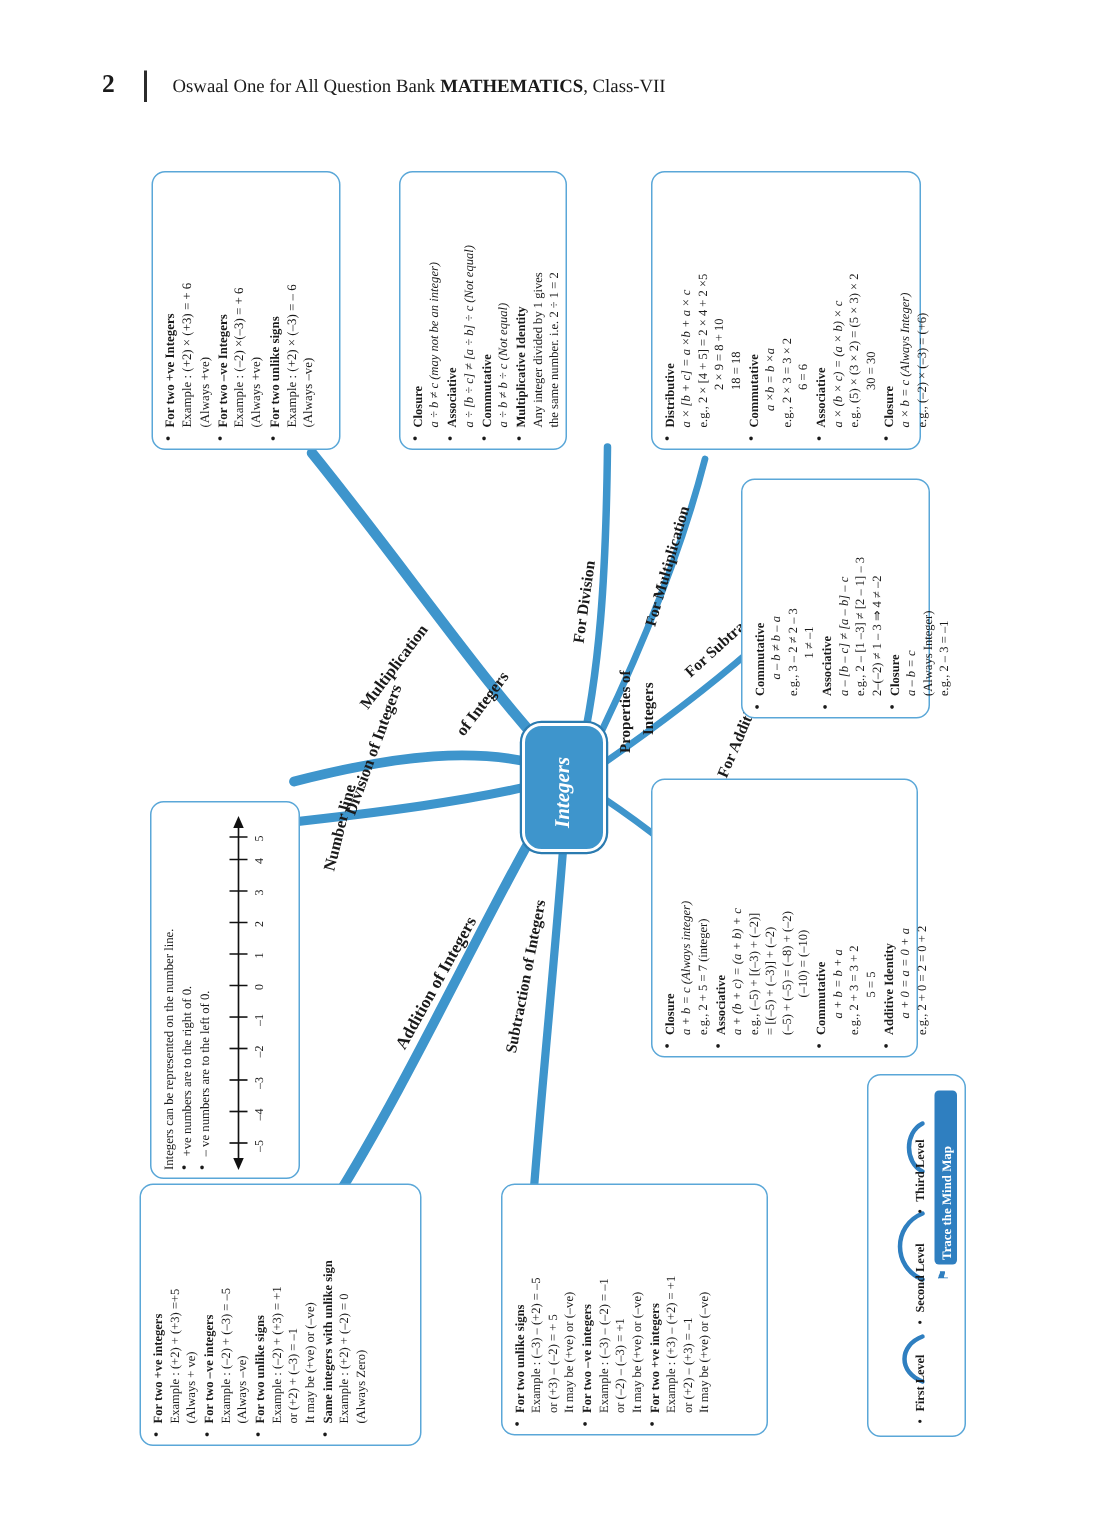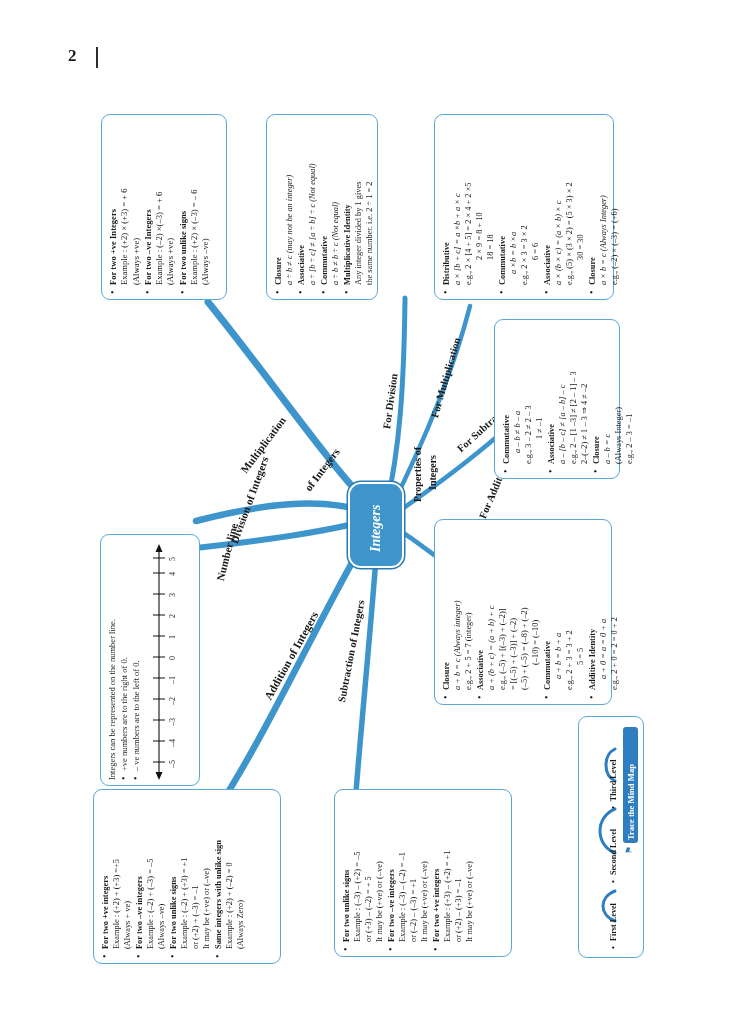--- a/index.html
+++ b/index.html
@@ -54,20 +54,21 @@
 
   
   .numline{position:absolute;}
 </style>
 </head>
 <body>
 
 <div id="page-header">
   <div class="pg-num">2</div>
   <div class="rule"></div>
+  <div class="hdr-text"><span>Oswaal One for All Question Bank </span><b>MATHEMATICS</b><span>, Class-VII</span></div>
 </div>
 
 <div id="mindmap">
 
   <svg class="links" viewBox="0 0 746 948">
     <g fill="none" stroke="#3e95cc" stroke-linecap="round">
 
       <path d="M372,432 C330,390 268,300 208,226" stroke-width="7"></path>
       <path d="M371,437 C320,420 262,428 196,445" stroke-width="6.5"></path>
       <path d="M370,444 C316,458 250,466 186,473" stroke-width="6"></path>

